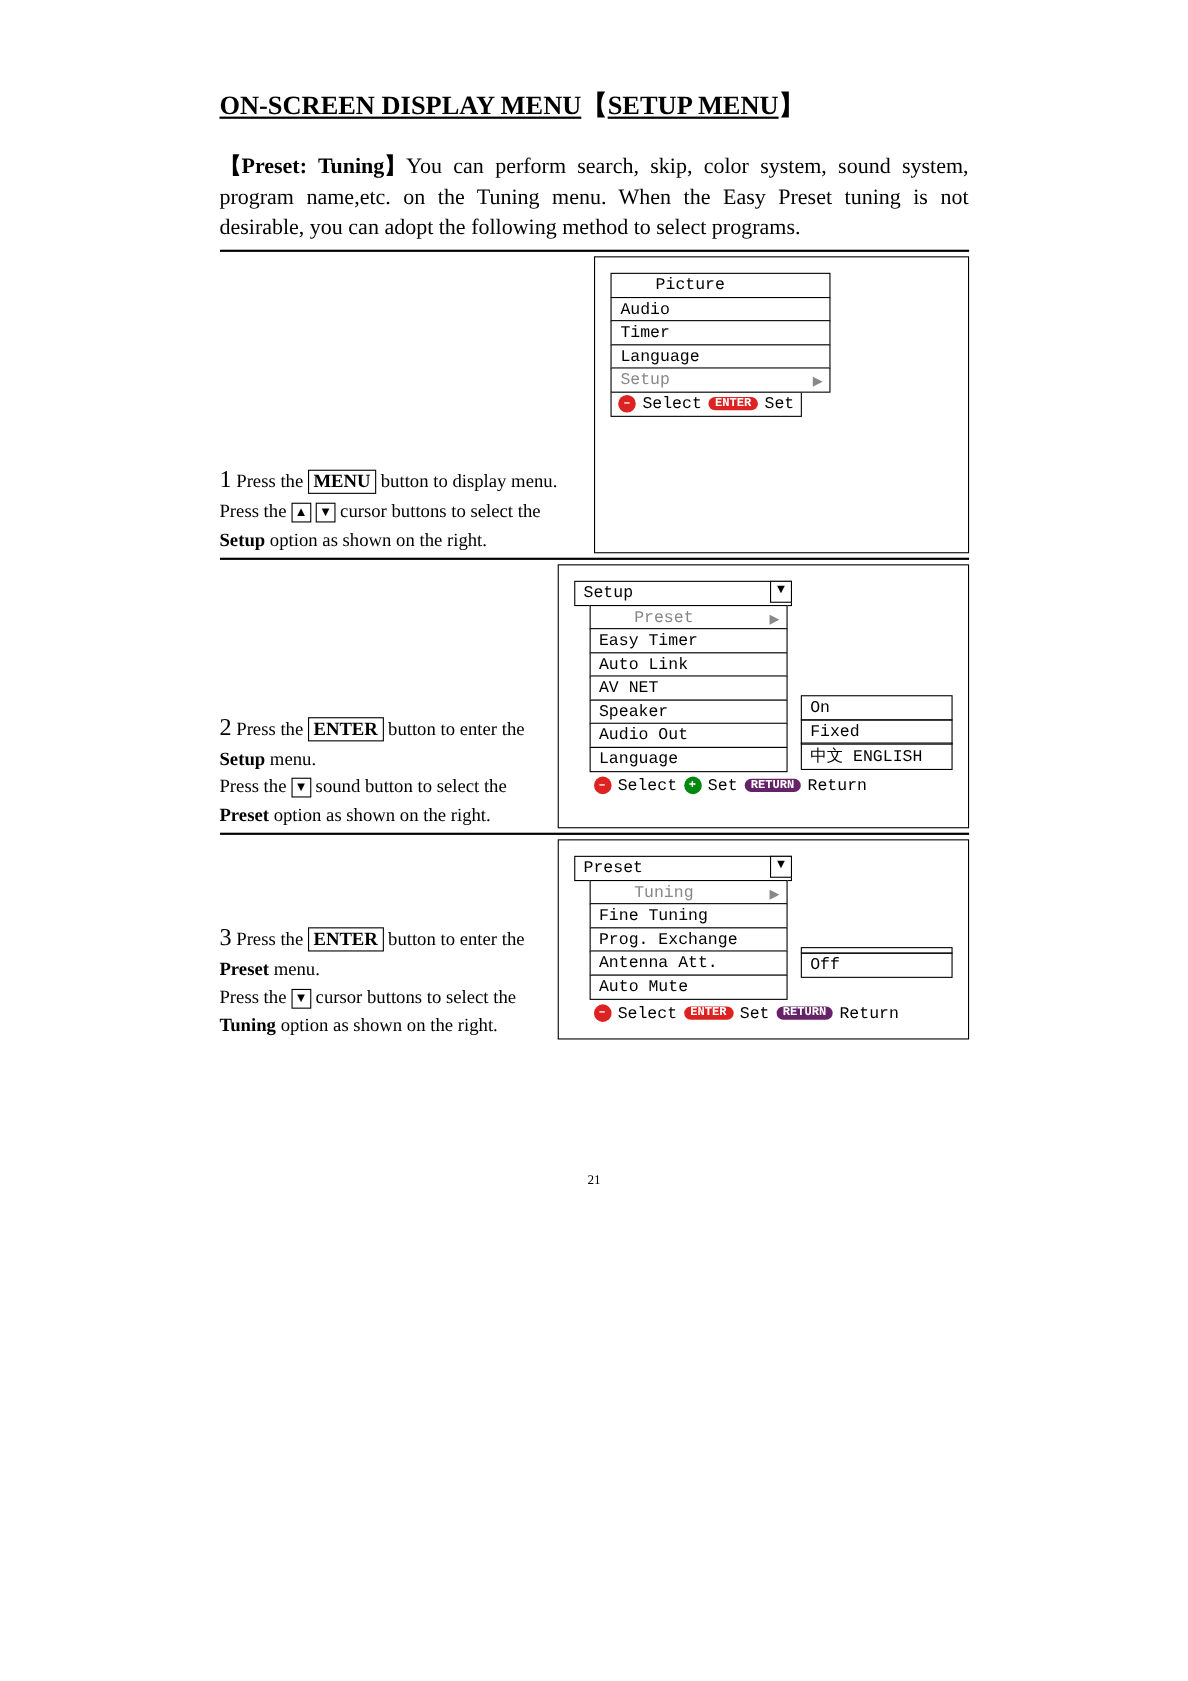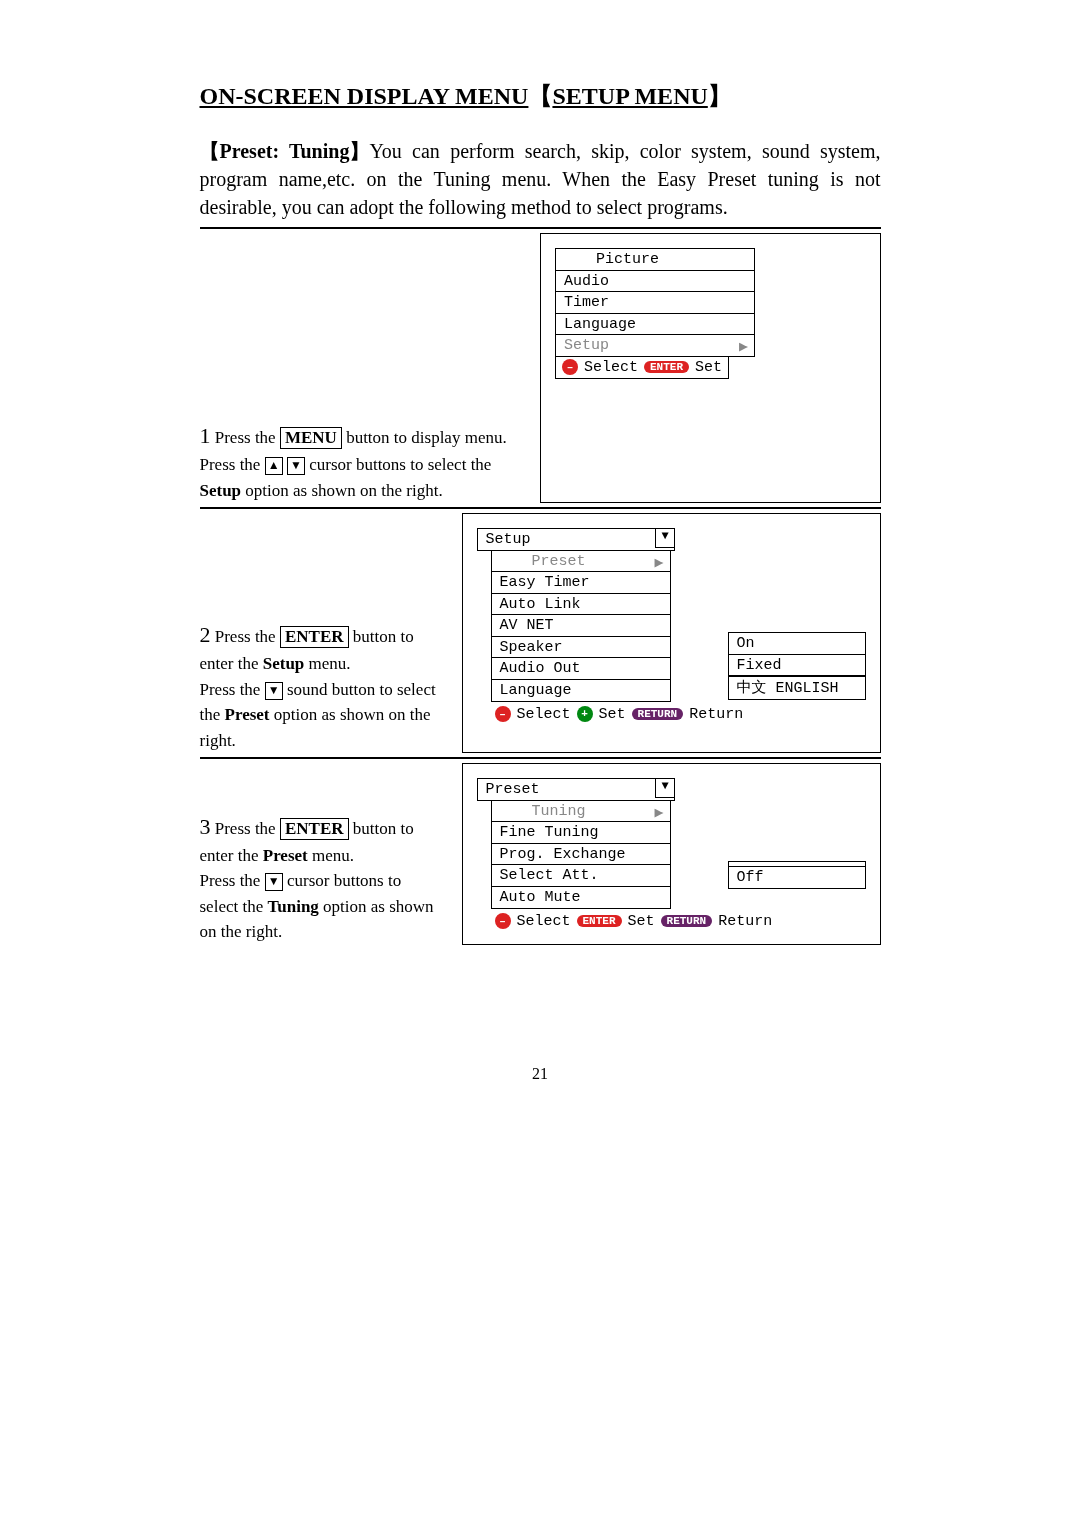--- a/index.html
+++ b/index.html
@@ -134,21 +134,20 @@
   display: flex;
   gap: 12px;
 }
 .sub-left { width: 180px; }
 .sub-right { display:flex; flex-direction:column; }
 .sub-right .val-box {
   border: 1.5px solid #000;
   padding: 2px 8px;
   width: 120px;
   margin-top: -1.5px;
-  margin-left: 45px;
 }
 .spacer { height: 21px; }
 .header-box {
   border: 1.5px solid #000;
   padding: 2px 8px;
   width: 180px;
   display: flex;
   justify-content: space-between;
   margin-bottom: -1.5px;
   position: relative;
@@ -159,21 +158,21 @@
   line-height: 14px;
   text-align:center;
   position: absolute;
   right: -1.5px;
   top: -1.5px;
   font-size: 12px;
   background:#fff;
 }
 .page-num {
   text-align: center;
-  font-size: 16px;
+  font-size: 12px;
   margin-top: 120px;
 }
 .cn { font-family: "SimSun","MS Mincho",serif; }
 </style>
 </head>
 <body>
 <div class="page">
 
 <h1>
   <span>ON-SCREEN DISPLAY MENU</span><span class="lb">【</span><span>SETUP MENU</span><span class="rb">】</span>
@@ -258,21 +257,21 @@
   <div class="right-col">
     <div class="header-box">
       <span>Preset</span>
       <span class="down-tri">▼</span>
     </div>
     <div class="sub-col">
       <div class="sub-left" style="margin-left:14px;">
         <div class="menu-item selected"><span>Tuning</span><span class="right-arrow">▶</span></div>
         <div class="menu-item">Fine Tuning</div>
         <div class="menu-item">Prog. Exchange</div>
-        <div class="menu-item">Select Att.</div>
+        <div class="menu-item">Antenna Att.</div>
         <div class="menu-item">Auto Mute</div>
       </div>
       <div class="sub-right">
         <div class="spacer"></div>
             <div class="spacer"></div>
             <div class="spacer"></div>
         <div class="val-box"></div>
         <div class="val-box">Off</div>
       </div>
     </div>

